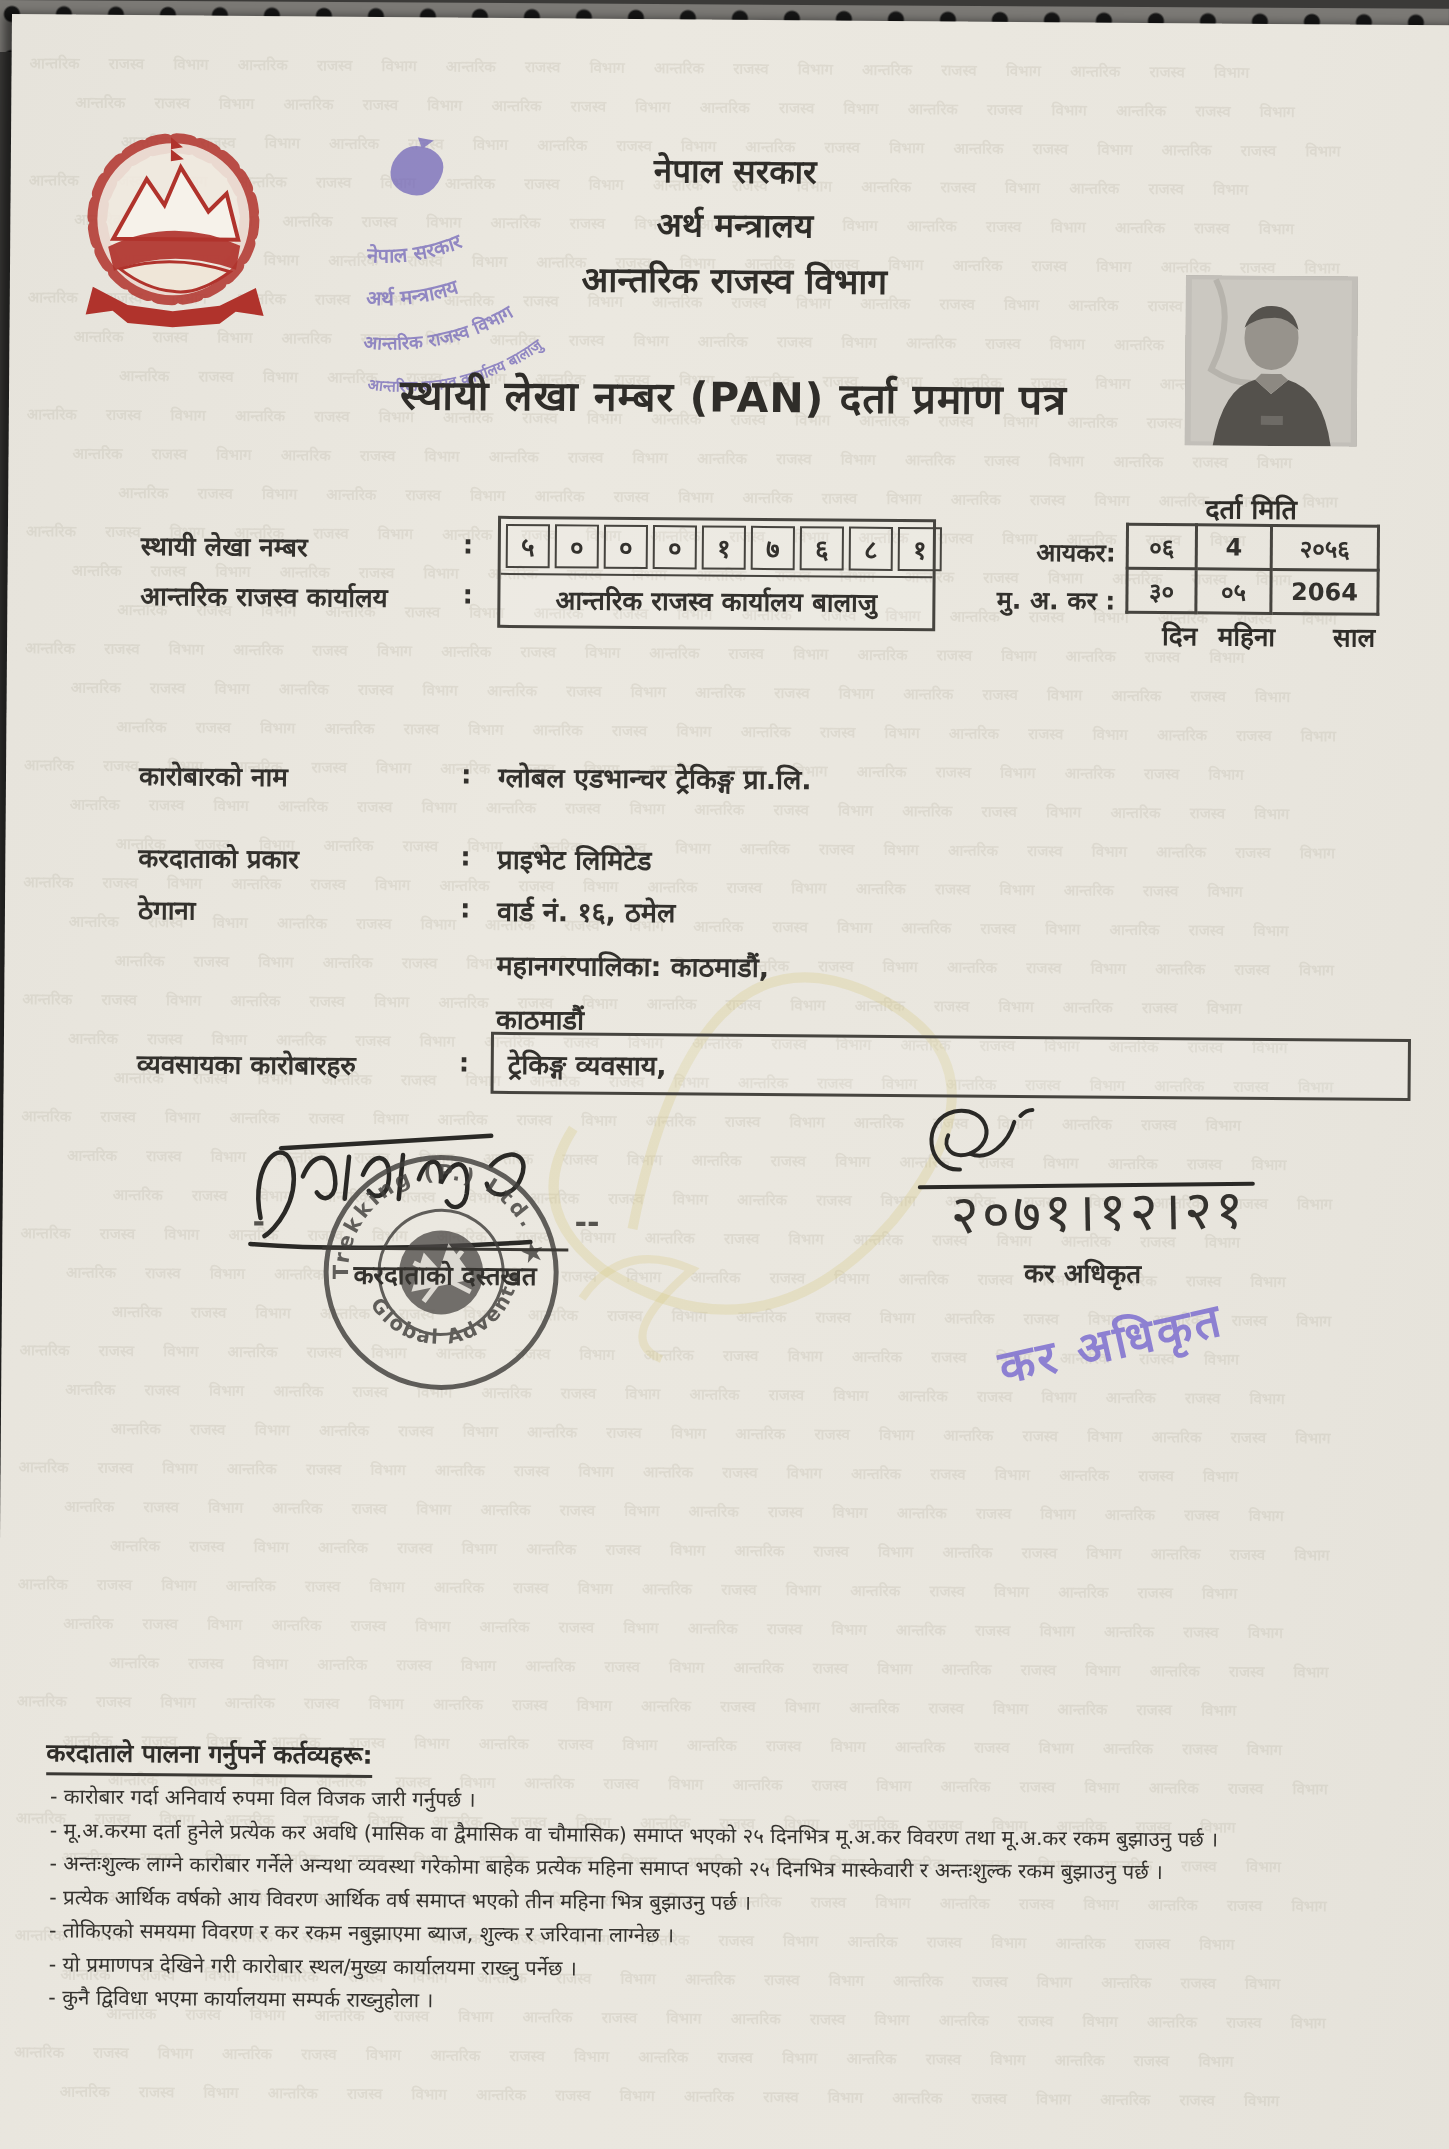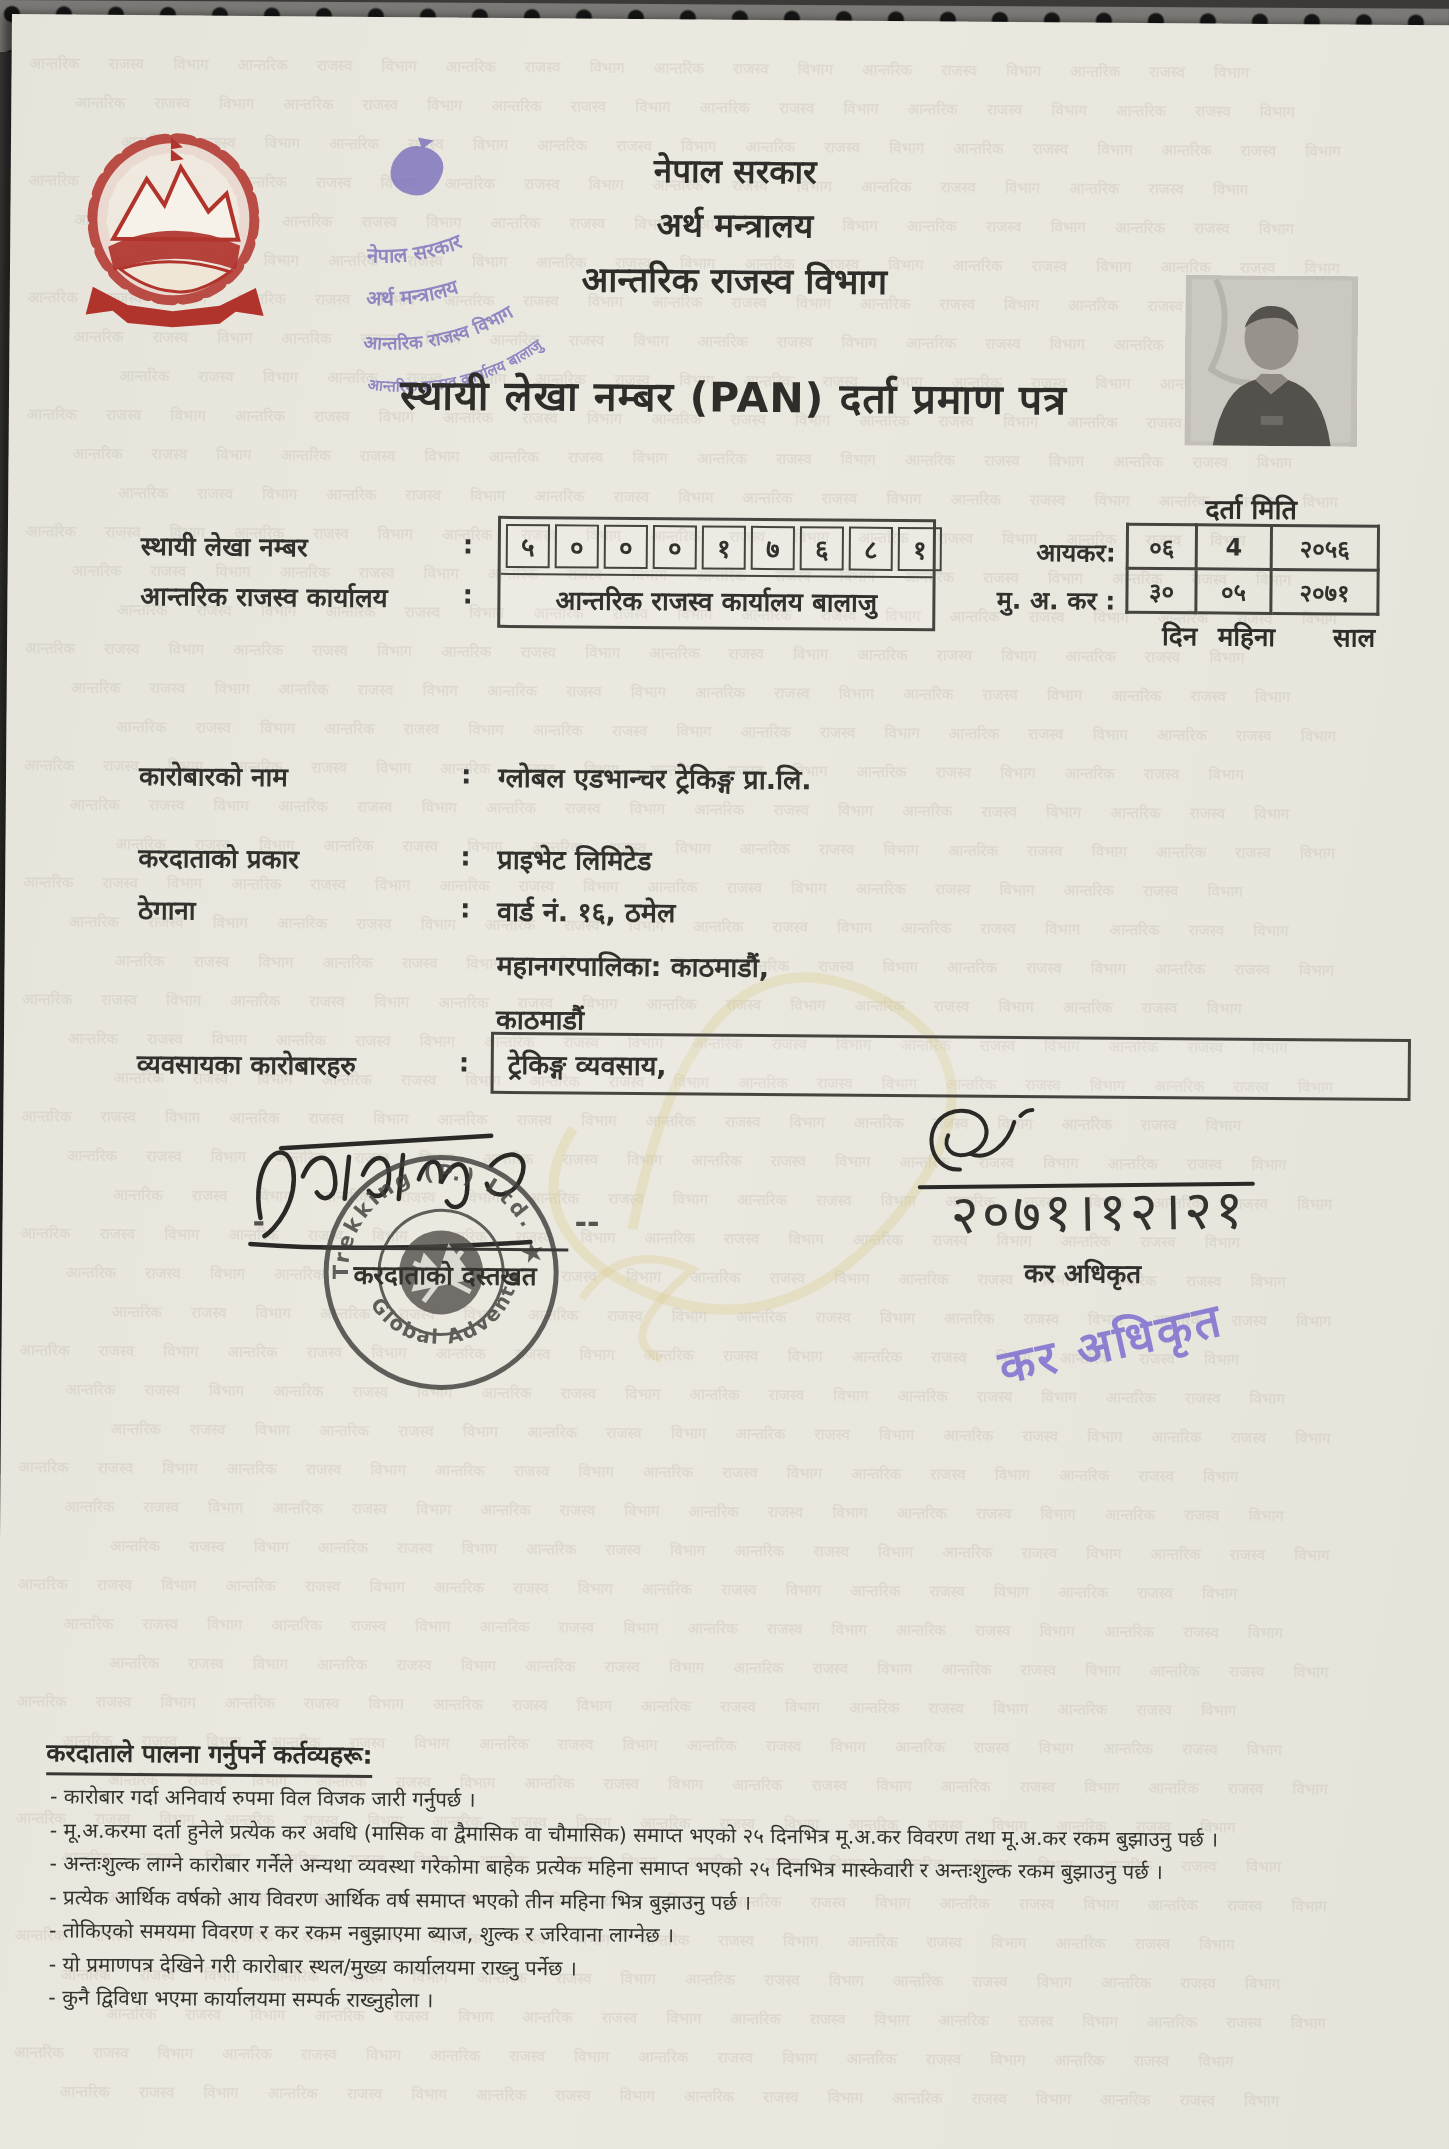--- a/index.html
+++ b/index.html
@@ -187,21 +187,21 @@
   <table class="regdate">
     <tbody>
         <tr>
       <td class="c-day">०६</td>
       <td class="c-mon">4</td>
       <td class="c-yr">२०५६</td>
     </tr>
     <tr>
       <td class="c-day">३०</td>
       <td class="c-mon">०५</td>
-      <td class="c-yr">२०७१</td>
+      <td class="c-yr">2064</td>
     </tr>
   </tbody>
     </table>
   <div class="abs regdate-foot">
     <span style="width:72px;">दिन</span>
     <span style="width:78px;">महिना</span>
     <span style="width:100px;font-family:Liberation Mono, monospace;">साल</span>
   </div>
 
   <div class="abs lbl" style="left:133px;top:512px;">स्थायी लेखा नम्बर</div>

